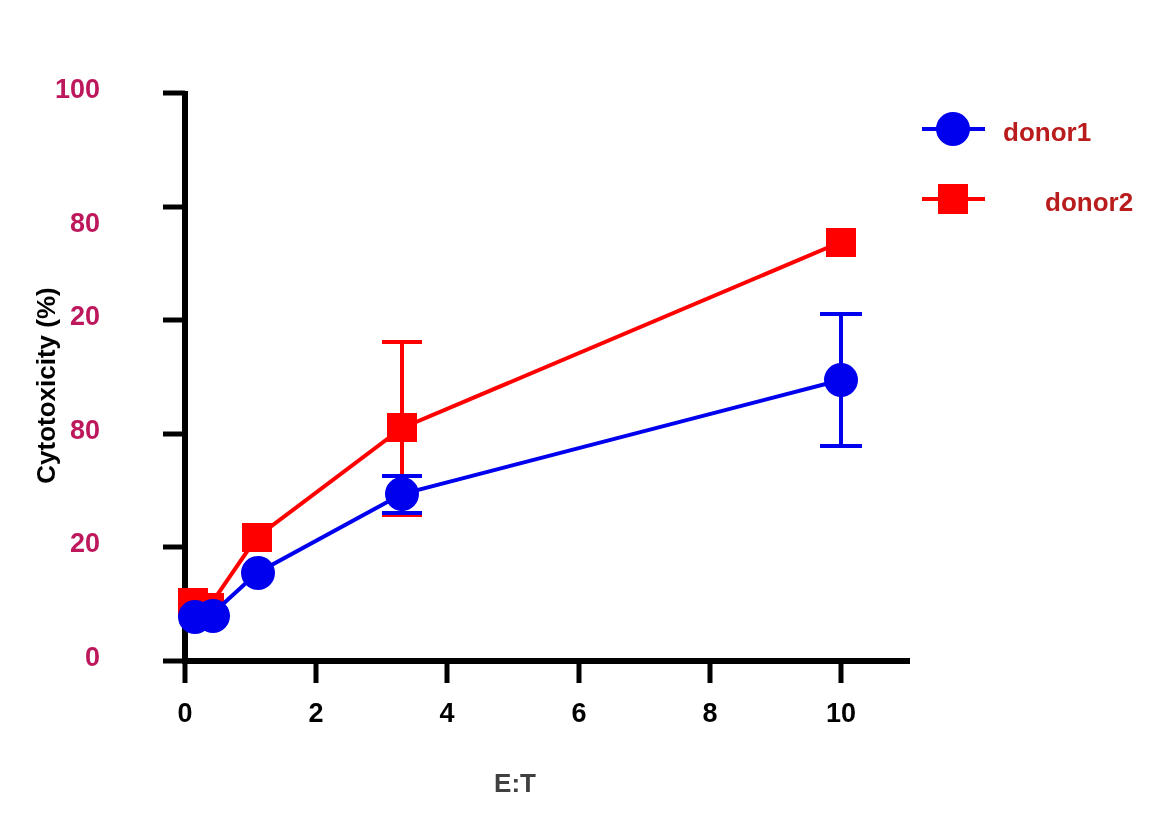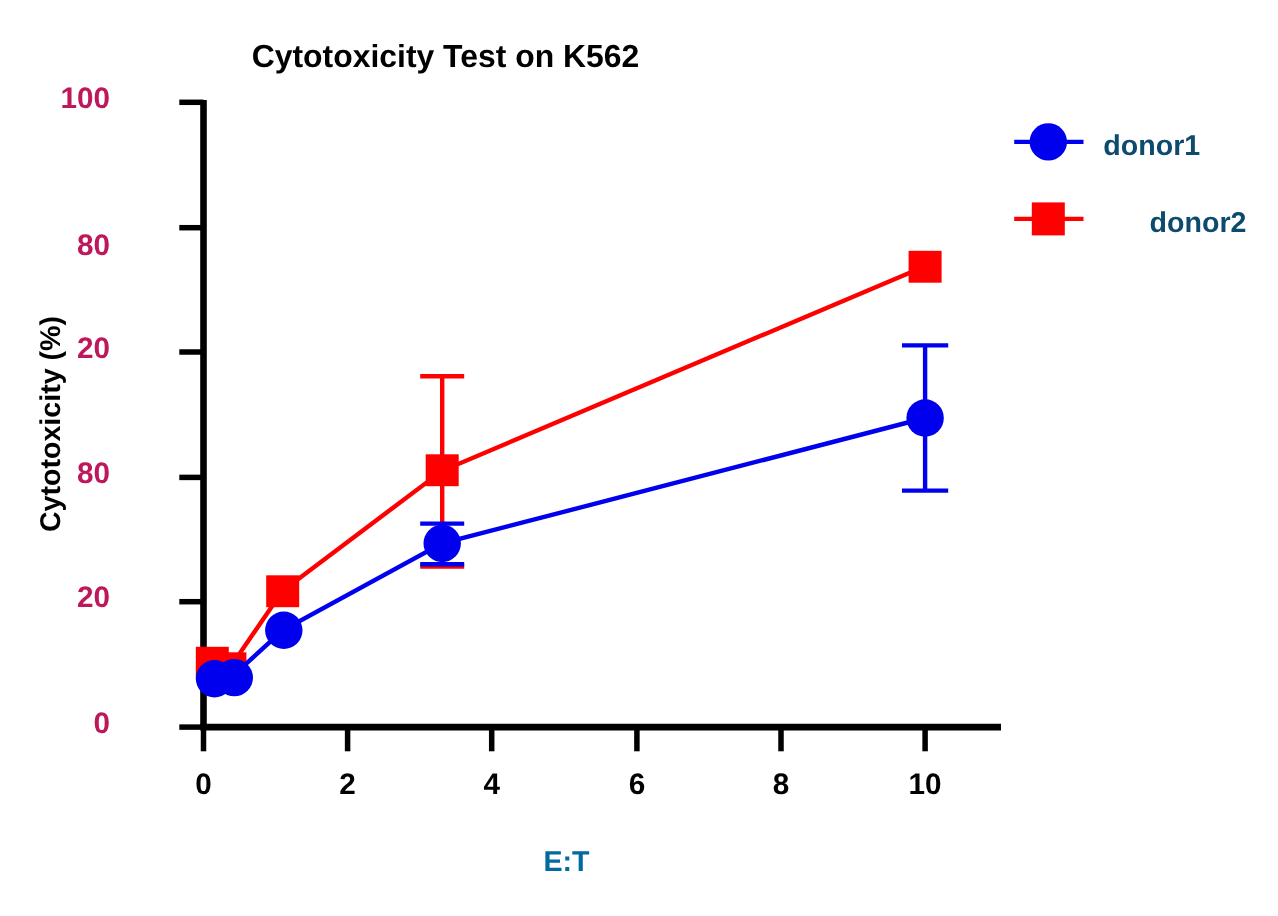--- a/index.html
+++ b/index.html
@@ -44,21 +44,21 @@
     transform-origin: center center;
   }
   .xlabel {
     position: absolute;
     left: 180px;
     top: 768px;
     width: 670px;
     text-align: center;
     font-size: 26px;
     font-weight: bold;
-    color: #0369a1;
+    color: #404040;
   }
   .tick-label-y {
     position: absolute;
     width: 90px;
     text-align: right;
     font-size: 27px;
     font-weight: bold;
     color: #be185d;
   }
   .tick-label-x {
@@ -66,36 +66,35 @@
     width: 60px;
     text-align: center;
     font-size: 27px;
     font-weight: bold;
     color: #000000;
   }
   .legend-label {
     position: absolute;
     font-size: 26px;
     font-weight: bold;
-    color: #0c4a6e;
+    color: #b91c1c;
     white-space: nowrap;
   }
   svg.plot {
     position: absolute;
     left: 0; top: 0;
     width: 1162px;
     height: 833px;
   }
 </style>
 </head>
 <body>
 
 <div id="figure">
 
-  <div class="chart-title">Cytotoxicity Test on K562</div>
 
   <div class="ylabel">Cytotoxicity (%)</div>
   <div class="xlabel">E:T</div>
 
   <div class="tick-label-y" style="left:10px; top:74px;">100</div>
   <div class="tick-label-y" style="left:10px; top:188px;margin-top:20px;">80</div>
   <div class="tick-label-y" style="left:10px; top:301px;">20</div>
   <div class="tick-label-y" style="left:10px; top:415px;">80</div>
   <div class="tick-label-y" style="left:10px; top:528px;">20</div>
   <div class="tick-label-y" style="left:10px; top:642px;">0</div>

